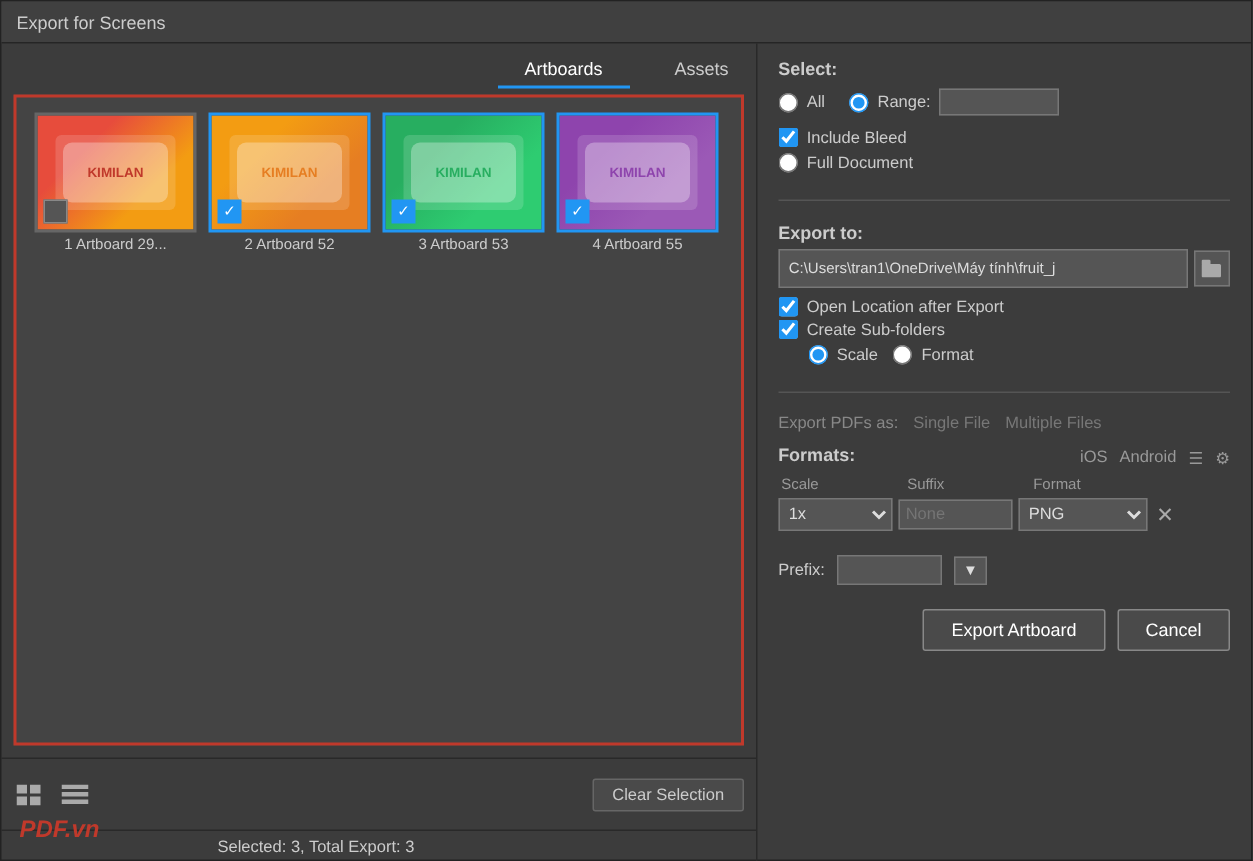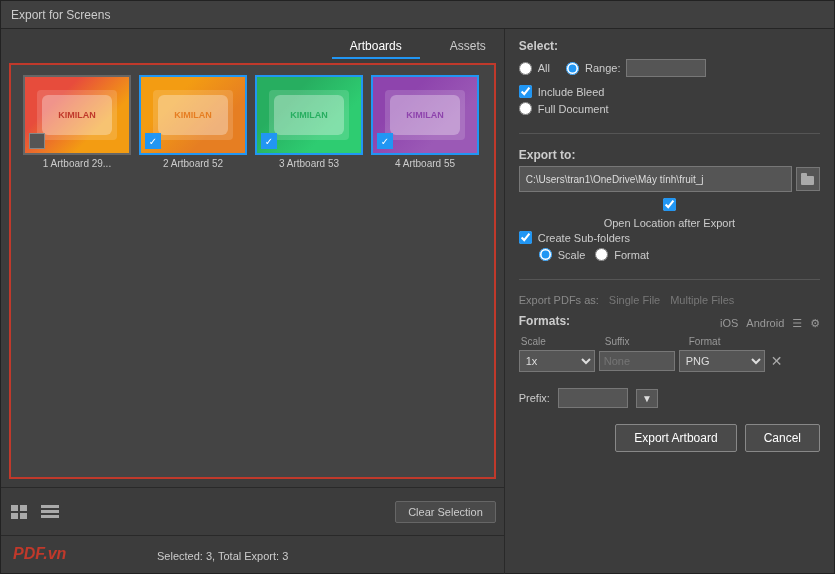--- a/index.html
+++ b/index.html
@@ -565,21 +565,21 @@
               <rect x="0" y="0" width="18" height="3" fill="#aaa"></rect>
               <rect x="0" y="5" width="18" height="3" fill="#aaa"></rect>
               <rect x="0" y="10" width="18" height="3" fill="#aaa"></rect>
             </svg>
           </div>
         </div>
         <button class="btn">Clear Selection</button>
 
       </div>
 
-      <div style="height:40px;display:flex;align-items:center;justify-content:space-between;padding:0 16px;border-top:1px solid #292929;">
+      <div style="height:22px;display:flex;align-items:center;justify-content:space-between;padding:0 4px;border-top:1px solid #292929;">
         <div style="color:#ccc;font-size:11px;margin-left:140px;">Selected: 3, Total Export: 3</div>
       </div>
 
     </div>
 
     <div class="right-panel">
 
       <div>
         <div class="section-title">Select:</div>
         <div class="radio-group" style="margin-top:6px;">
@@ -609,21 +609,21 @@
         <div class="section-title">Export to:</div>
         <div class="path-row">
           <div class="path-input" style="display:flex;align-items:center;height:26px;">C:\Users\tran1\OneDrive\Máy tính\fruit_j</div>
           <div class="folder-btn">
             <svg width="14" height="12" viewBox="0 0 14 12">
               <rect x="0" y="3" width="13" height="9" rx="1" fill="#aaa"></rect>
               <rect x="0" y="0" width="6" height="4" rx="1" fill="#aaa"></rect>
             </svg>
           </div>
         </div>
-        <div class="checkbox-row" style="margin-top:6px;flex-direction:column;">
+        <div class="checkbox-row" style="margin-top:6px;">
           <input type="checkbox" id="cb-open-loc" checked="" style="">
           <label for="cb-open-loc" style="color:#ccc;font-size:11px;cursor:pointer">Open Location after Export</label>
         </div>
         <div class="checkbox-row">
           <input type="checkbox" id="cb-subfolders" checked="" style="">
           <label for="cb-subfolders" style="color:#ccc;font-size:11px;cursor:pointer">Create Sub-folders</label>
         </div>
         <div class="scale-radio-row">
           <div class="radio-row">
             <input type="radio" name="subfolder-mode" id="radio-scale" checked="" style="">

